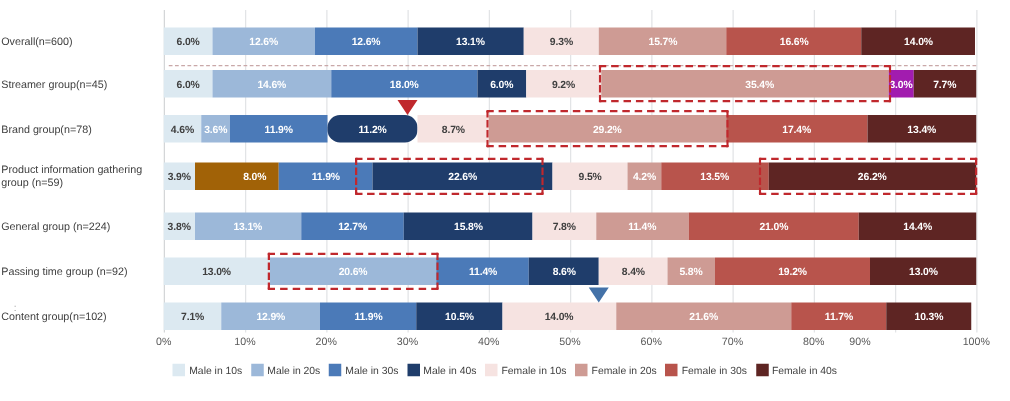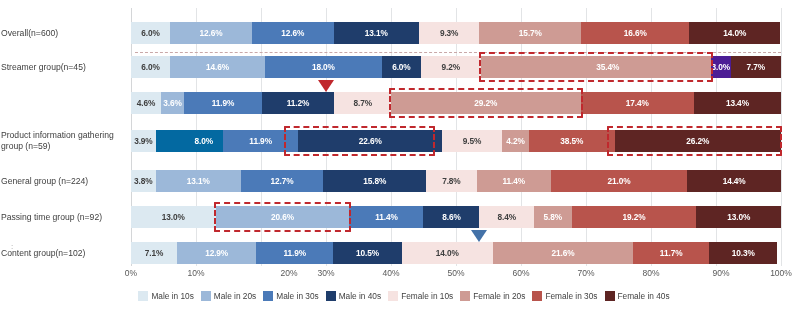--- a/index.html
+++ b/index.html
@@ -171,20 +171,21 @@
 </head>
 <body>
 
 <div id="chart-root">
 
   <div class="stray-dots">:</div>
 
   <div class="label-wrap" id="label-wrap">
       <div class="row-label" style="top: 19.5px;">Overall(n=600)</div>
       <div class="row-label" style="top: 53.5px;">Streamer group(n=45)</div>
+      <div class="row-label" style="top: 89.5px;">Brand group(n=78)</div>
       <div class="row-label" style="top: 122px;">Product information gathering group (n=59)</div>
       <div class="row-label" style="top: 167.5px;">General group  (n=224)</div>
       <div class="row-label" style="top: 203.5px;">Passing time group  (n=92)</div>
       <div class="row-label" style="top: 239.5px;">Content group(n=102)</div>
     </div>
 
   <div class="plot-area" id="plot-area">
       <div class="gridline axis-zero" style="left: 0px;"></div>
       <div class="gridline" style="left: 65px;"></div>
       <div class="gridline" style="left: 130px;"></div>
@@ -207,41 +208,41 @@
         <div class="seg" style="width: 107.9px; background: rgb(184, 84, 76); color: rgb(255, 255, 255);">16.6%</div>
         <div class="seg" style="width: 91px; background: rgb(94, 37, 35); color: rgb(255, 255, 255);">14.0%</div>
       </div>
       <div class="bar-row" style="top: 48px;">
         <div class="seg" style="width: 39px; background: rgb(220, 233, 241); color: rgb(64, 64, 64);">6.0%</div>
         <div class="seg" style="width: 94.9px; background: rgb(156, 184, 217); color: rgb(255, 255, 255);">14.6%</div>
         <div class="seg" style="width: 117px; background: rgb(75, 122, 184); color: rgb(255, 255, 255);">18.0%</div>
         <div class="seg" style="width: 39px; background: rgb(31, 61, 107); color: rgb(255, 255, 255);">6.0%</div>
         <div class="seg" style="width: 59.8px; background: rgb(246, 227, 225); color: rgb(64, 64, 64);">9.2%</div>
         <div class="seg" style="width: 230.1px; background: rgb(206, 155, 148); color: rgb(255, 255, 255); padding-left: 24px;">35.4%</div>
-        <div class="seg" style="width: 20px; background: #4c1d95; color: rgb(255, 255, 255);">3.0%</div>
+        <div class="seg" style="width: 20px; background: #a21caf; color: rgb(255, 255, 255);">3.0%</div>
         <div class="seg" style="width: 50.05px; background: rgb(94, 37, 35); color: rgb(255, 255, 255);">7.7%</div>
       </div>
       <div class="bar-row" style="top: 84px;">
         <div class="seg" style="width: 29.9px; background: rgb(220, 233, 241); color: rgb(64, 64, 64);">4.6%</div>
         <div class="seg" style="width: 23.4px; background: rgb(156, 184, 217); color: rgb(255, 255, 255);">3.6%</div>
         <div class="seg" style="width: 77.35px; background: rgb(75, 122, 184); color: rgb(255, 255, 255);">11.9%</div>
-        <div class="seg" style="width: 72.8px; background: rgb(31, 61, 107); color: rgb(255, 255, 255);">11.2%</div>
+        <div class="seg" style="width: 72.8px; background: rgb(31, 61, 107); color: rgb(255, 255, 255); border-radius: 10px;">11.2%</div>
         <div class="seg" style="width: 56.55px; background: rgb(246, 227, 225); color: rgb(64, 64, 64); text-align: right;">8.7%</div>
         <div class="seg" style="width: 189.8px; background: rgb(206, 155, 148); color: rgb(255, 255, 255);">29.2%</div>
         <div class="seg" style="width: 113.1px; background: rgb(184, 84, 76); color: rgb(255, 255, 255);">17.4%</div>
         <div class="seg" style="width: 87.1px; background: rgb(94, 37, 35); color: rgb(255, 255, 255);">13.4%</div>
       </div>
       <div class="bar-row" style="top: 122px;">
         <div class="seg" style="width: 25.35px; background: rgb(220, 233, 241); color: rgb(64, 64, 64);">3.9%</div>
-        <div class="seg" style="width: 68px; background: #0369a1; color: rgb(255, 255, 255); padding-left: 29px;">8.0%</div>
+        <div class="seg" style="width: 68px; background: #a16207; color: rgb(255, 255, 255); padding-left: 29px;">8.0%</div>
         <div class="seg" style="width: 77.35px; background: rgb(75, 122, 184); color: rgb(255, 255, 255);">11.9%</div>
         <div class="seg" style="width: 146.9px; background: rgb(31, 61, 107); color: rgb(255, 255, 255);">22.6%</div>
         <div class="seg" style="width: 61.75px; background: rgb(246, 227, 225); color: rgb(64, 64, 64);">9.5%</div>
         <div class="seg" style="width: 27.3px; background: rgb(206, 155, 148); color: rgb(255, 255, 255);">4.2%</div>
-        <div class="seg" style="width: 87.75px; background: rgb(184, 84, 76); color: rgb(255, 255, 255);">38.5%</div>
+        <div class="seg" style="width: 87.75px; background: rgb(184, 84, 76); color: rgb(255, 255, 255);">13.5%</div>
         <div class="seg" style="width: 170.3px; background: rgb(94, 37, 35); color: rgb(255, 255, 255);">26.2%</div>
       </div>
       <div class="bar-row" style="top: 162px;">
         <div class="seg" style="width: 24.7px; background: rgb(220, 233, 241); color: rgb(64, 64, 64);">3.8%</div>
         <div class="seg" style="width: 85.15px; background: rgb(156, 184, 217); color: rgb(255, 255, 255);">13.1%</div>
         <div class="seg" style="width: 82.55px; background: rgb(75, 122, 184); color: rgb(255, 255, 255);">12.7%</div>
         <div class="seg" style="width: 102.7px; background: rgb(31, 61, 107); color: rgb(255, 255, 255);">15.8%</div>
         <div class="seg" style="width: 50.7px; background: rgb(246, 227, 225); color: rgb(64, 64, 64);">7.8%</div>
         <div class="seg" style="width: 74.1px; background: rgb(206, 155, 148); color: rgb(255, 255, 255);">11.4%</div>
         <div class="seg" style="width: 136.5px; background: rgb(184, 84, 76); color: rgb(255, 255, 255);">21.0%</div>
@@ -272,28 +273,28 @@
       <div class="highlight-box" style="left: 152.7px; width: 150.9px; top: 118px; height: 30px; border-color: rgb(192, 40, 45);"></div>
       <div class="highlight-box" style="left: 476.4px; width: 174.3px; top: 118px; height: 30px; border-color: rgb(192, 40, 45);"></div>
       <div class="highlight-box" style="left: 82.5px; width: 137.9px; top: 194px; height: 30px; border-color: rgb(192, 40, 45);"></div>
       <div class="marker red" style="left: 187px; top: 72px;"></div>
       <div class="marker blue" style="left: 339.75px; top: 222px;"></div>
     </div>
 
   <div class="x-axis" id="x-axis">
       <div class="x-tick" style="left: 0px;">0%</div>
       <div class="x-tick" style="left: 65px;">10%</div>
-      <div class="x-tick" style="left: 130px; margin-left: 28px;">20%</div>
+      <div class="x-tick" style="left: 130px;">20%</div>
       <div class="x-tick" style="left: 195px;">30%</div>
       <div class="x-tick" style="left: 260px;">40%</div>
       <div class="x-tick" style="left: 325px;">50%</div>
       <div class="x-tick" style="left: 390px;">60%</div>
       <div class="x-tick" style="left: 455px;">70%</div>
       <div class="x-tick" style="left: 520px;">80%</div>
-      <div class="x-tick" style="left: 590px;">90%</div>
+      <div class="x-tick" style="left: 557px;">90%</div>
       <div class="x-tick" style="left: 650px;">100%</div>
     </div>
 
   <div class="legend" id="legend">
       <div class="legend-item">
         <span class="legend-swatch" style="background: rgb(220, 233, 241);"></span>
         <span class="legend-label">Male in 10s</span>
       </div>
       <div class="legend-item">
         <span class="legend-swatch" style="background: rgb(156, 184, 217);"></span>

